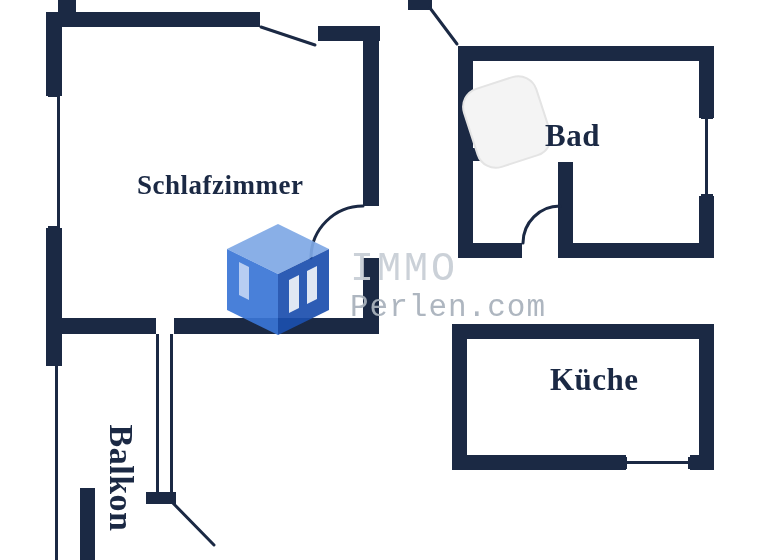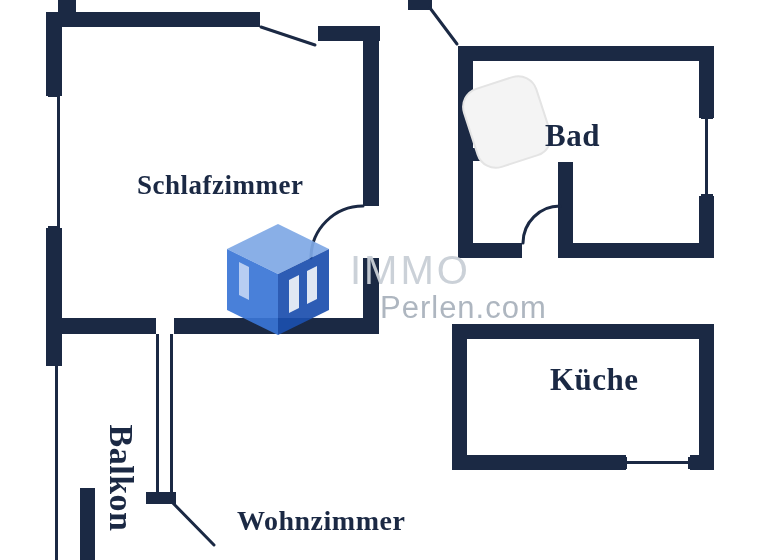--- a/index.html
+++ b/index.html
@@ -29,23 +29,23 @@
     left:40px; top:458px; width:160px; height:40px; text-align:center;
     font-size:34px; transform:rotate(90deg);
   }
   .watermark { position:absolute; left:222px; top:222px; display:flex; }
   .wm-logo { width:112px; height:116px; opacity:.92; }
   .lg-top   { fill:var(--logo_light,#7fa9e6); }
   .lg-left  { fill:var(--logo_mid,#3a76d6); }
   .lg-right { fill:var(--logo_dark,#1c4fae); }
   .lg-bar   { fill:#ffffff; opacity:.85; }
   .lg-bar2  { fill:#cfdff7; opacity:.8; }
-  .wm-text { margin-left:16px; padding-top:28px; font-family:Liberation Sans, sans-serif; opacity:.95; }
+  .wm-text { margin-left:16px; padding-top:28px; font-family:Liberation Mono, monospace; opacity:.95; }
   .wm-top    { font-size:40px; line-height:1;    letter-spacing:3px; color:var(--wm_primary,#c9cfd6); }
-  .wm-bottom { font-size:31px; line-height:1.15; letter-spacing:1px; color:var(--wm_secondary,#aab3bd);margin-left:30px; }
+  .wm-bottom { font-size:31px; line-height:1.15; letter-spacing:1px; color:var(--wm_secondary,#aab3bd); }
 </style>
 </head>
 <body>
 
 <div class="plan">
 
   <div class="wall" style="left:58px;top:0;width:18px;height:14px"></div>
   <div class="wall" style="left:46px;top:12px;width:214px;height:15px"></div>
   <div class="wall" style="left:318px;top:26px;width:62px;height:15px"></div>
   <div class="wall" style="left:363px;top:26px;width:16px;height:180px"></div>
@@ -91,21 +91,20 @@
     <path d="M 363 206 A 52 52 0 0 0 311 258"></path>
     <path d="M 523 243 A 37 37 0 0 1 560 206"></path>
     <line x1="261" y1="27" x2="315" y2="45"></line>
     <line x1="430" y1="8" x2="457" y2="44"></line>
     <line x1="168" y1="498" x2="214" y2="545"></line>
   </svg>
 
   <div class="room-label lbl-schlafzimmer">Schlafzimmer</div>
   <div class="room-label lbl-bad">Bad</div>
   <div class="room-label lbl-kueche">Küche</div>
-  <div class="room-label lbl-wohnzimmer">Wohnzimmer</div>
   <div class="room-label lbl-balkon">Balkon</div>
 
   <div class="watermark">
     <svg class="wm-logo" viewBox="0 0 110 116">
       <polygon class="lg-top" points="55,2 106,27 55,52 4,27"></polygon>
       <polygon class="lg-left" points="4,27 55,52 55,113 4,88"></polygon>
       <polygon class="lg-right" points="106,27 55,52 55,113 106,88"></polygon>
       <polygon class="lg-bar" points="66,58 76,53 76,86 66,91"></polygon>
       <polygon class="lg-bar" points="84,49 94,44 94,77 84,82"></polygon>
       <polygon class="lg-bar2" points="16,40 26,45 26,78 16,73"></polygon>

